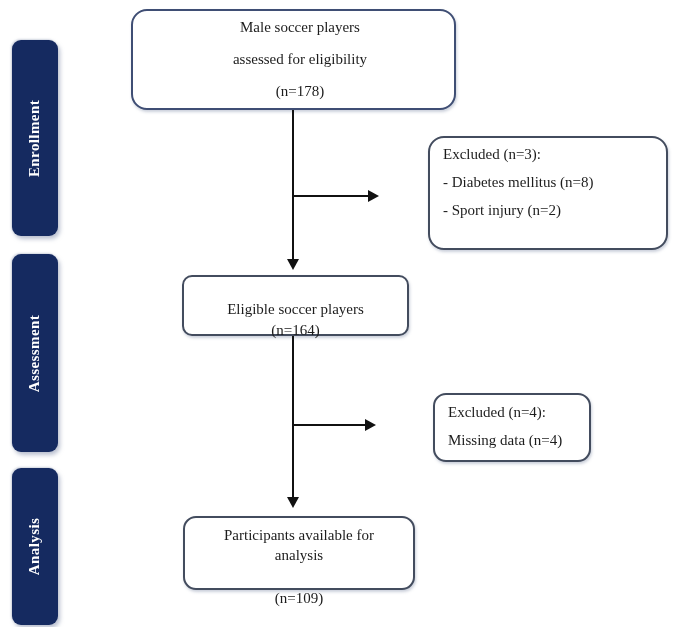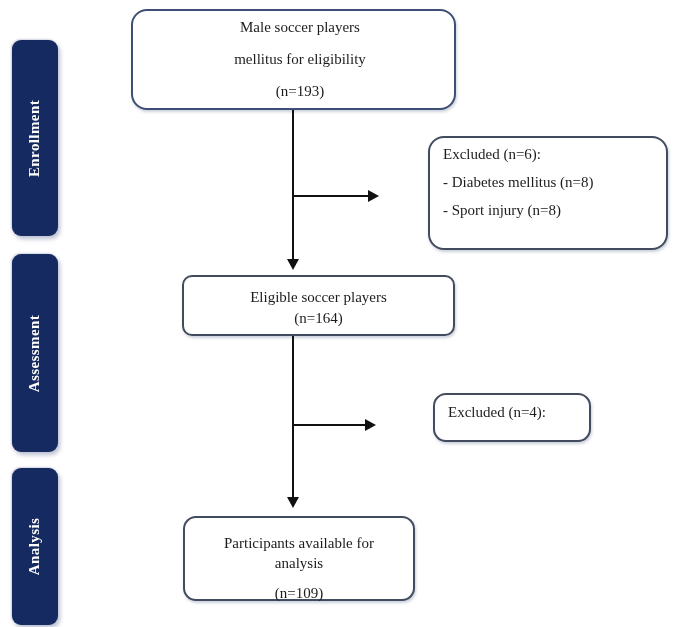--- a/index.html
+++ b/index.html
@@ -61,42 +61,42 @@
   #box-eligibility p { line-height: 32px; padding-left: 13px; }
 
   #box-excluded-1 {
     left: 428px; top: 136px; width: 240px; height: 114px;
     border-radius: 16px;
     padding: 2px 6px 0 13px;
   }
   #box-excluded-1 p { line-height: 28px; }
 
   #box-eligible {
-    left: 182px; top: 275px; width: 273px; height: 61px;
+    left: 182px; top: 275px; width: 227px; height: 61px;
     border-radius: 10px;
     text-align: center;
-    padding-top: 10px;
+    padding-top: 22px;
   }
   #box-eligible p { line-height: 21px; }
 
   #box-excluded-2 {
-    left: 433px; top: 393px; width: 158px; height: 49px;
+    left: 433px; top: 393px; width: 158px; height: 69px;
     border-radius: 13px;
     padding: 3px 6px 0 13px;
   }
   #box-excluded-2 p { line-height: 28px; }
 
   #box-analysis {
-    left: 183px; top: 516px; width: 232px; height: 85px;
+    left: 183px; top: 516px; width: 232px; height: 74px;
     border-radius: 13px;
     text-align: center;
-    padding-top: 15px;
+    padding-top: 7px;
   }
   #box-analysis p { line-height: 20px; }
-  #box-analysis p.count-line { margin-top: 10px; }
+  #box-analysis p.count-line { margin-top: 23px; }
 
   
   .arrow-line {
     position: absolute;
     background: var(--color-arrow, #111111);
   }
   .arrow-head {
     position: absolute;
     width: 0; height: 0;
   }
@@ -131,37 +131,38 @@
   </div>
   <div class="stage" id="stage-assessment">
     <span>Assessment</span>
   </div>
   <div class="stage" id="stage-analysis">
     <span>Analysis</span>
   </div>
 
   <div class="fbox" id="box-eligibility">
     <p>Male soccer players</p>
-    <p>mellitus for eligibility</p>
-    <p>(n=193)</p>
+    <p>assessed for eligibility</p>
+    <p>(n=178)</p>
   </div>
 
   <div class="fbox" id="box-excluded-1">
-    <p>Excluded (n=6):</p>
+    <p>Excluded (n=3):</p>
     <p>- Diabetes mellitus (n=8)</p>
-    <p>- Sport injury (n=8)</p>
+    <p>- Sport injury (n=2)</p>
   </div>
 
   <div class="fbox" id="box-eligible">
     <p>Eligible soccer players</p>
     <p>(n=164)</p>
   </div>
 
   <div class="fbox" id="box-excluded-2">
     <p>Excluded (n=4):</p>
+    <p>Missing data (n=4)</p>
   </div>
 
   <div class="fbox" id="box-analysis">
     <p>Participants available for</p>
     <p>analysis</p>
     <p class="count-line">(n=109)</p>
   </div>
 
   <div class="arrow-line" id="arrow-v1-line"></div>
   <div class="arrow-head down" id="arrow-v1-head"></div>

